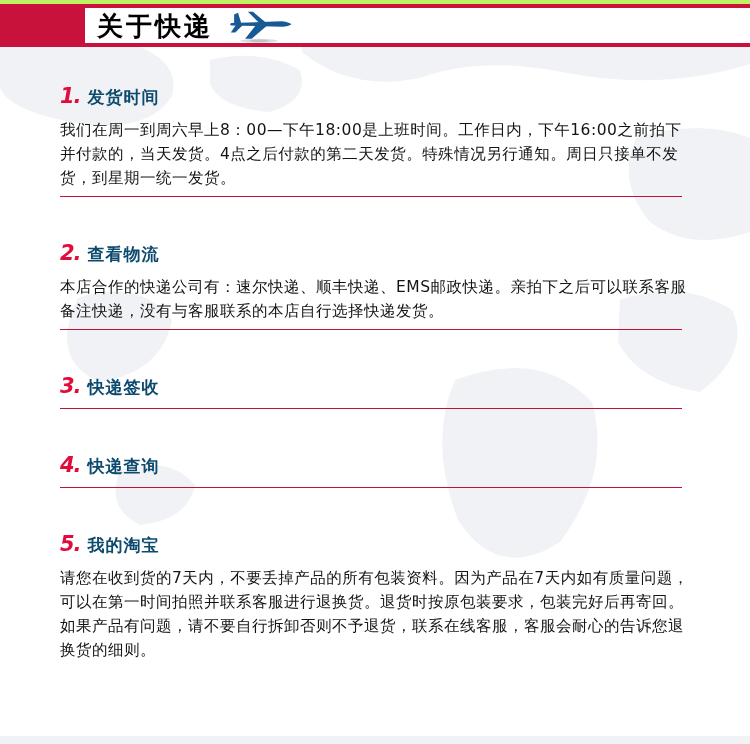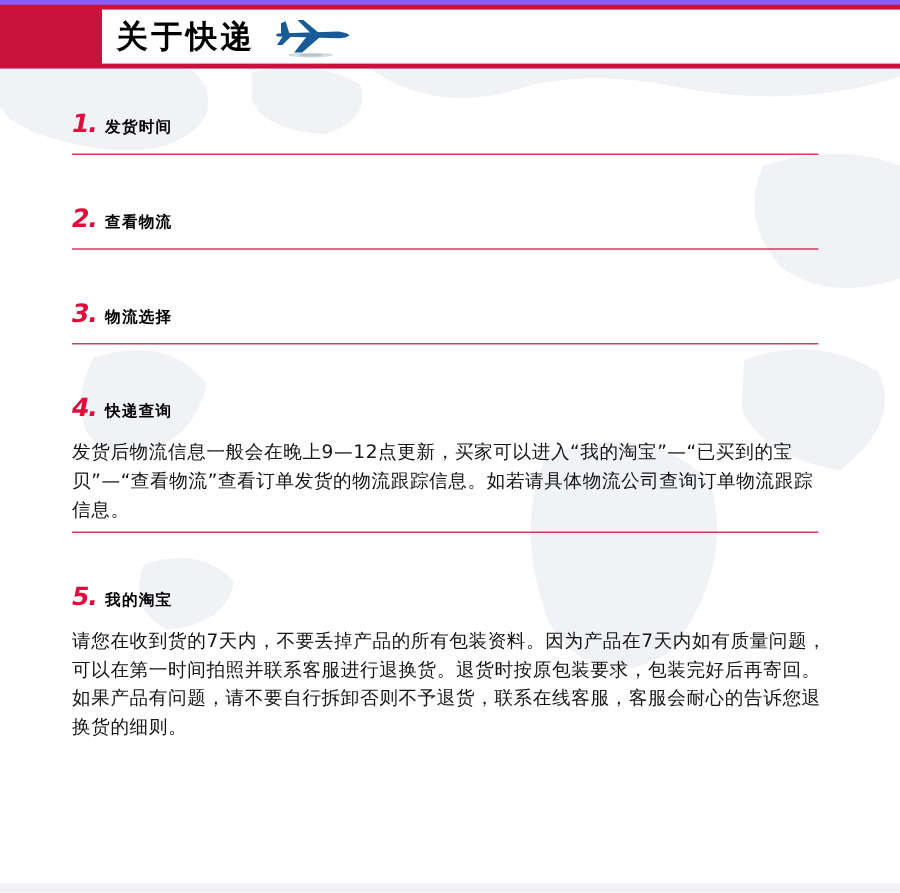--- a/index.html
+++ b/index.html
@@ -5,41 +5,41 @@
   html,body { margin:0; padding:0; }
   body {
     width:750px; height:744px; position:relative; overflow:hidden;
     background:#ffffff;
     font-family:"DejaVu Sans","Liberation Sans",sans-serif;
   }
   
   .watermark { position:absolute; top:0; left:0; z-index:0; opacity:.55; }
 
   
-  header.banner { position:relative; height:57px; background:#8b5cf6; z-index:2; }
+  header.banner { position:relative; height:47px; background:#bef264; z-index:2; }
   .banner-bg { position:absolute; left:0; right:0; top:4px; bottom:0; background:#c9123b; }
   .banner-inner {
     position:absolute; left:85px; right:0; top:8px; bottom:4px;
     background:#ffffff; display:flex; align-items:center;
   }
   .banner-title {
     margin-left:12px; font-size:26px; font-weight:bold; color:#000;
     letter-spacing:3px; line-height:1;
   }
   .plane-wrap { margin-left:14px; display:flex; align-items:center; }
 
   
   .content { position:relative; z-index:1; padding:29px 60px 0 60px; }
   .sec-title { margin:36px 0 10px 0; display:flex; align-items:baseline; line-height:22px; }
   section.sec:first-child .sec-title { margin-top:0; }
   .sec-num {
     font-style:italic; font-weight:900; font-size:21px; color:#e20c3c;
     margin-right:7px; letter-spacing:-1px;
   }
-  .sec-title-text { font-size:13px; font-weight:bold; color:#000000; letter-spacing:1px;margin-top:10px; }
+  .sec-title-text { font-size:17px; font-weight:bold; color:#0c4a6e; letter-spacing:1px;margin-top:10px; }
   .sec-body {
     margin:0 0 6px 0; font-size:15.5px; line-height:24px; color:#141414;
     letter-spacing:.5px; word-break:break-all;
   }
   hr.divider { border:none; border-top:1px solid #c31138; margin:0 8px 0 0; height:0; }
 </style>
 </head>
 <body>
 
 <svg class="watermark" width="750" height="744" viewBox="0 0 750 744" aria-hidden="true">
@@ -82,45 +82,46 @@
   </div>
 </header>
 
 <main class="content">
 
   <section class="sec">
     <h2 class="sec-title">
       <span class="sec-num">1.</span>
       <span class="sec-title-text">发货时间</span>
     </h2>
+    <p class="sec-body">我们在周一到周六早上8：00—下午18:00是上班时间。工作日内，下午16:00之前拍下并付款的，当天发货。4点之后付款的第二天发货。特殊情况另行通知。周日只接单不发货，到星期一统一发货。</p>
     <hr class="divider">
   </section>
 
   <section class="sec">
     <h2 class="sec-title">
       <span class="sec-num">2.</span>
       <span class="sec-title-text">查看物流</span>
     </h2>
+    <p class="sec-body">本店合作的快递公司有：速尔快递、顺丰快递、EMS邮政快递。亲拍下之后可以联系客服备注快递，没有与客服联系的本店自行选择快递发货。</p>
     <hr class="divider">
   </section>
 
   <section class="sec">
     <h2 class="sec-title">
       <span class="sec-num">3.</span>
-      <span class="sec-title-text">物流选择</span>
+      <span class="sec-title-text">快递签收</span>
     </h2>
     <hr class="divider">
   </section>
 
   <section class="sec">
     <h2 class="sec-title">
       <span class="sec-num">4.</span>
       <span class="sec-title-text">快递查询</span>
     </h2>
-    <p class="sec-body">发货后物流信息一般会在晚上9—12点更新，买家可以进入“我的淘宝”—“已买到的宝贝”—“查看物流”查看订单发货的物流跟踪信息。如若请具体物流公司查询订单物流跟踪信息。</p>
     <hr class="divider">
   </section>
 
   <section class="sec">
     <h2 class="sec-title">
       <span class="sec-num">5.</span>
       <span class="sec-title-text">我的淘宝</span>
     </h2>
     <p class="sec-body">请您在收到货的7天内，不要丢掉产品的所有包装资料。因为产品在7天内如有质量问题，可以在第一时间拍照并联系客服进行退换货。退货时按原包装要求，包装完好后再寄回。如果产品有问题，请不要自行拆卸否则不予退货，联系在线客服，客服会耐心的告诉您退换货的细则。</p>
   </section>

